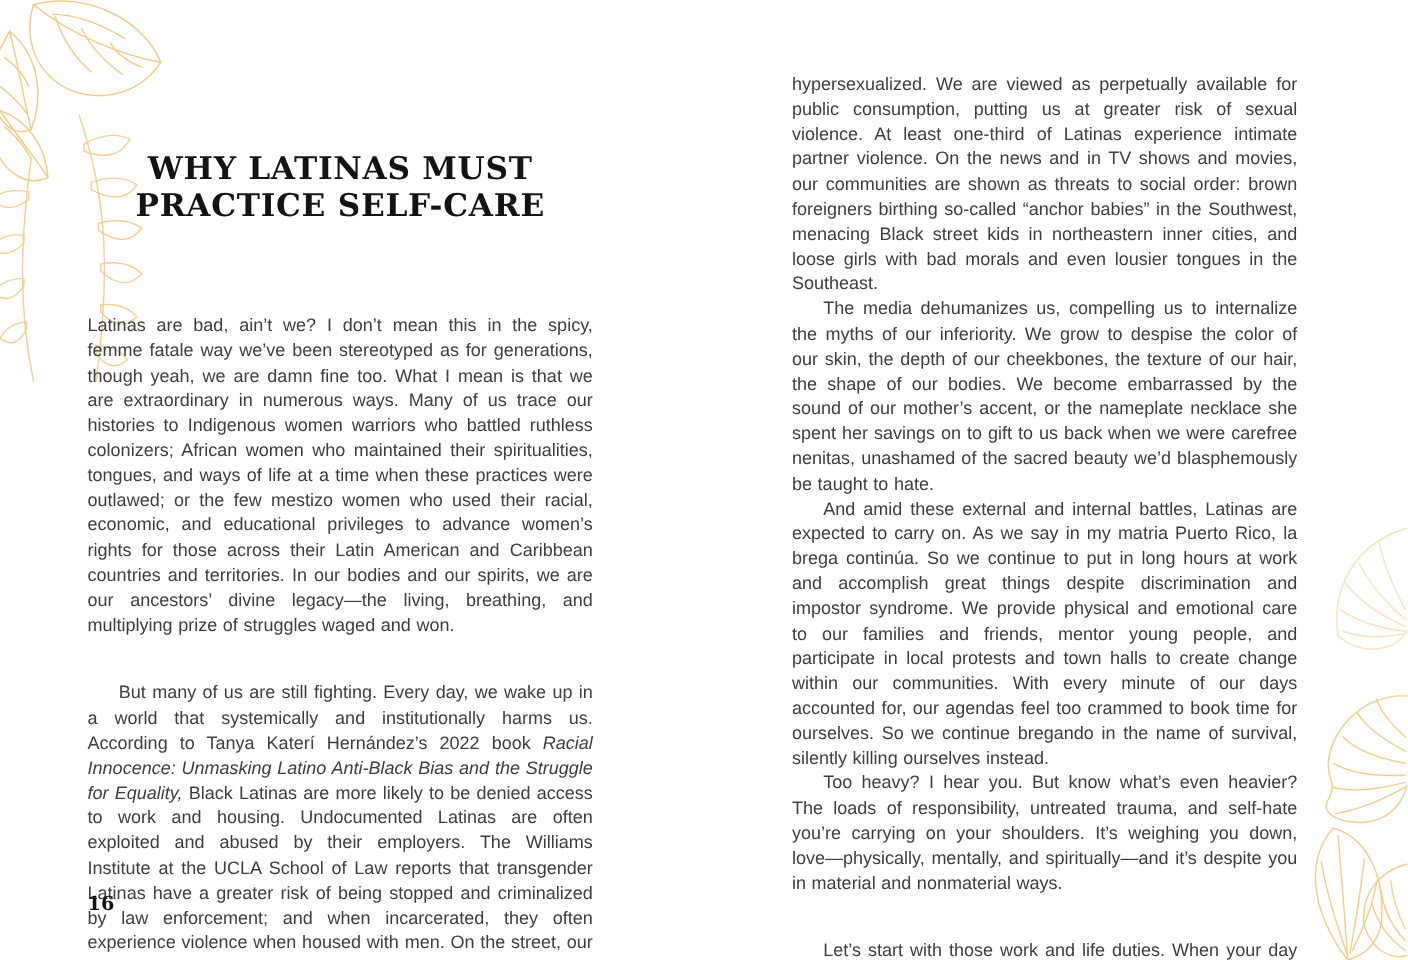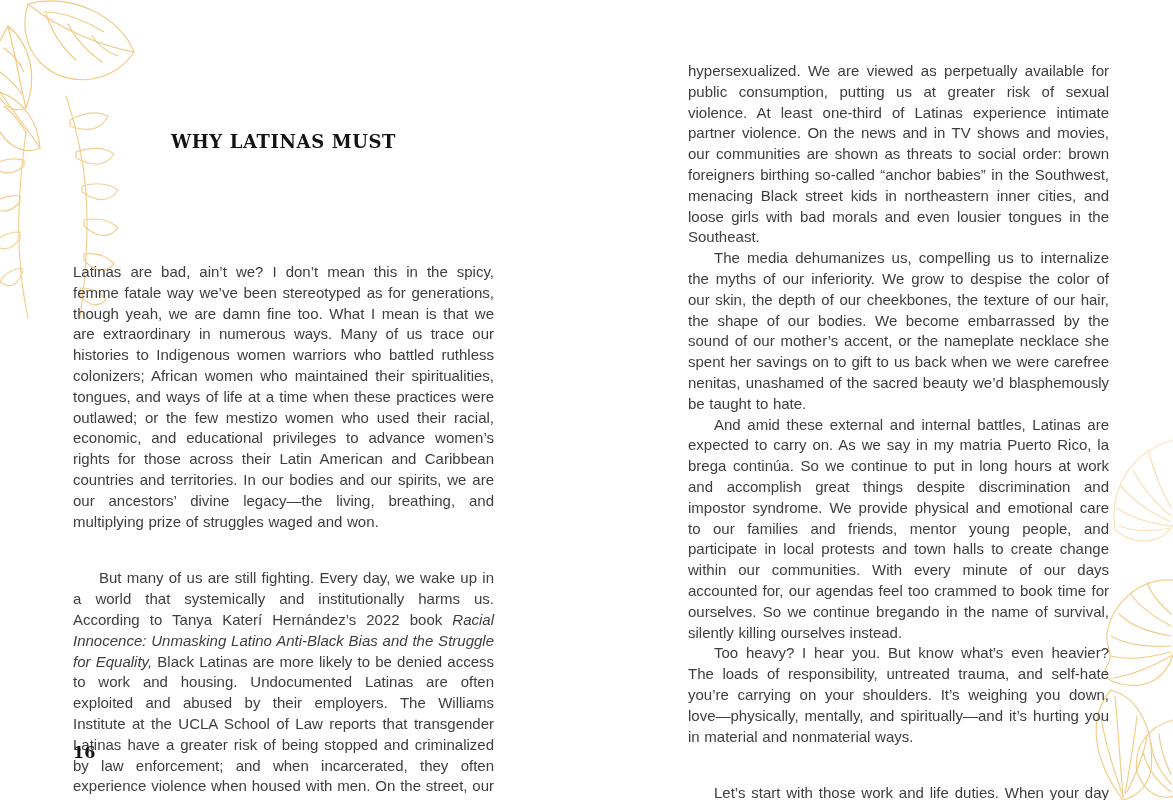--- a/index.html
+++ b/index.html
@@ -12,28 +12,28 @@
   .spread {
     position:relative; width:1173px; height:800px;
     background:#ffffff; overflow:hidden;
   }
   .ornament { position:absolute; pointer-events:none; }
   .ornament.top-left { left:0; top:0; }
   .ornament.bottom-right { right:0; bottom:0; }
 
   .column { position:absolute; top:0; width:421px; height:800px; }
   .column.left  { left:73px; }
-  .column.right { left:688px; }
+  .column.right { left:660px; }
 
   .chapter-title {
     position:absolute; top:126px; left:0; width:100%;
     margin:0;
     font-family:"DejaVu Serif", serif;
     font-weight:bold;
-    font-size:18px; line-height:31px;
+    font-size:26px; line-height:31px;
     letter-spacing:0.6px;
     text-align:center;
     color:#131313;
   }
   .chapter-title span { display:block; }
 
   .body-block { position:absolute; left:0; width:421px; }
   .column.left  .body-block { top:262px; }
   .column.right .body-block { top:61px; }
 
@@ -119,31 +119,32 @@
       <path d="M 120,290 C 96,296 80,316 84,342 C 92,364 108,370 120,366"></path>
       <path d="M 118,362 Q 96,346 90,322"></path>
       <path d="M 118,354 Q 100,334 98,312"></path>
       <path d="M 118,344 Q 108,324 106,304"></path>
     </g>
   </svg>
 
   <div class="column left">
     <h1 class="chapter-title">
       <span>WHY LATINAS MUST</span>
+      <span>PRACTICE SELF-CARE</span>
     </h1>
     <div class="body-block">
         <p class="body-para"><span>Latinas are bad, ain’t we? I don’t mean this in the spicy, femme fatale way we’ve been stereotyped as for generations, though yeah, we are damn fine too. What I mean is that we are extraordinary in numerous ways. Many of us trace our histories to Indigenous women warriors who battled ruthless colonizers; African women who maintained their spiritualities, tongues, and ways of life at a time when these practices were outlawed; or the few mestizo women who used their racial, economic, and educational privileges to advance women’s rights for those across their Latin American and Caribbean countries and territories. In our bodies and our spirits, we are our ancestors’ divine legacy—the living, breathing, and multiplying prize of struggles waged and won.</span></p>
         <p class="body-para indent justify-last"><span>But many of us are still fighting. Every day, we wake up in a world that systemically and institutionally harms us. According to Tanya Katerí Hernández’s 2022 book </span><span class="italic">Racial Innocence: Unmasking Latino Anti-Black Bias and the Struggle for Equality,</span><span> Black Latinas are more likely to be denied access to work and housing. Undocumented Latinas are often exploited and abused by their employers. The Williams Institute at the UCLA School of Law reports that transgender Latinas have a greater risk of being stopped and criminalized by law enforcement; and when incarcerated, they often experience violence when housed with men. On the street, our bodies are</span></p>
       </div>
     <div class="page-number">16</div>
   </div>
 
   <div class="column right">
     <div class="body-block">
         <p class="body-para"><span>hypersexualized. We are viewed as perpetually available for public consumption, putting us at greater risk of sexual violence. At least one-third of Latinas experience intimate partner violence. On the news and in TV shows and movies, our communities are shown as threats to social order: brown foreigners birthing so-called “anchor babies” in the Southwest, menacing Black street kids in northeastern inner cities, and loose girls with bad morals and even lousier tongues in the Southeast.</span></p>
         <p class="body-para indent"><span>The media dehumanizes us, compelling us to internalize the myths of our inferiority. We grow to despise the color of our skin, the depth of our cheekbones, the texture of our hair, the shape of our bodies. We become embarrassed by the sound of our mother’s accent, or the nameplate necklace she spent her savings on to gift to us back when we were carefree nenitas, unashamed of the sacred beauty we’d blasphemously be taught to hate.</span></p>
         <p class="body-para indent"><span>And amid these external and internal battles, Latinas are expected to carry on. As we say in my matria Puerto Rico, la brega continúa. So we continue to put in long hours at work and accomplish great things despite discrimination and impostor syndrome. We provide physical and emotional care to our families and friends, mentor young people, and participate in local protests and town halls to create change within our communities. With every minute of our days accounted for, our agendas feel too crammed to book time for ourselves. So we continue bregando in the name of survival, silently killing ourselves instead.</span></p>
-        <p class="body-para indent"><span>Too heavy? I hear you. But know what’s even heavier? The loads of responsibility, untreated trauma, and self-hate you’re carrying on your shoulders. It’s weighing you down, love—physically, mentally, and spiritually—and it’s hurting you in material and nonmaterial ways.</span></p>
+        <p class="body-para indent"><span>Too heavy? I hear you. But know what’s even heavier? The loads of responsibility, untreated trauma, and self-hate you’re carrying on your shoulders. It’s weighing you down, love—physically, mentally, and spiritually—and it’s despite you in material and nonmaterial ways.</span></p>
         <p class="body-para indent justify-last"><span>Let’s start with those work and life duties. When your day is so jam-packed that you’re holding in your pee for as long as you can</span></p>
       </div>
   </div>
 
 </div>
 
 </body></html>

